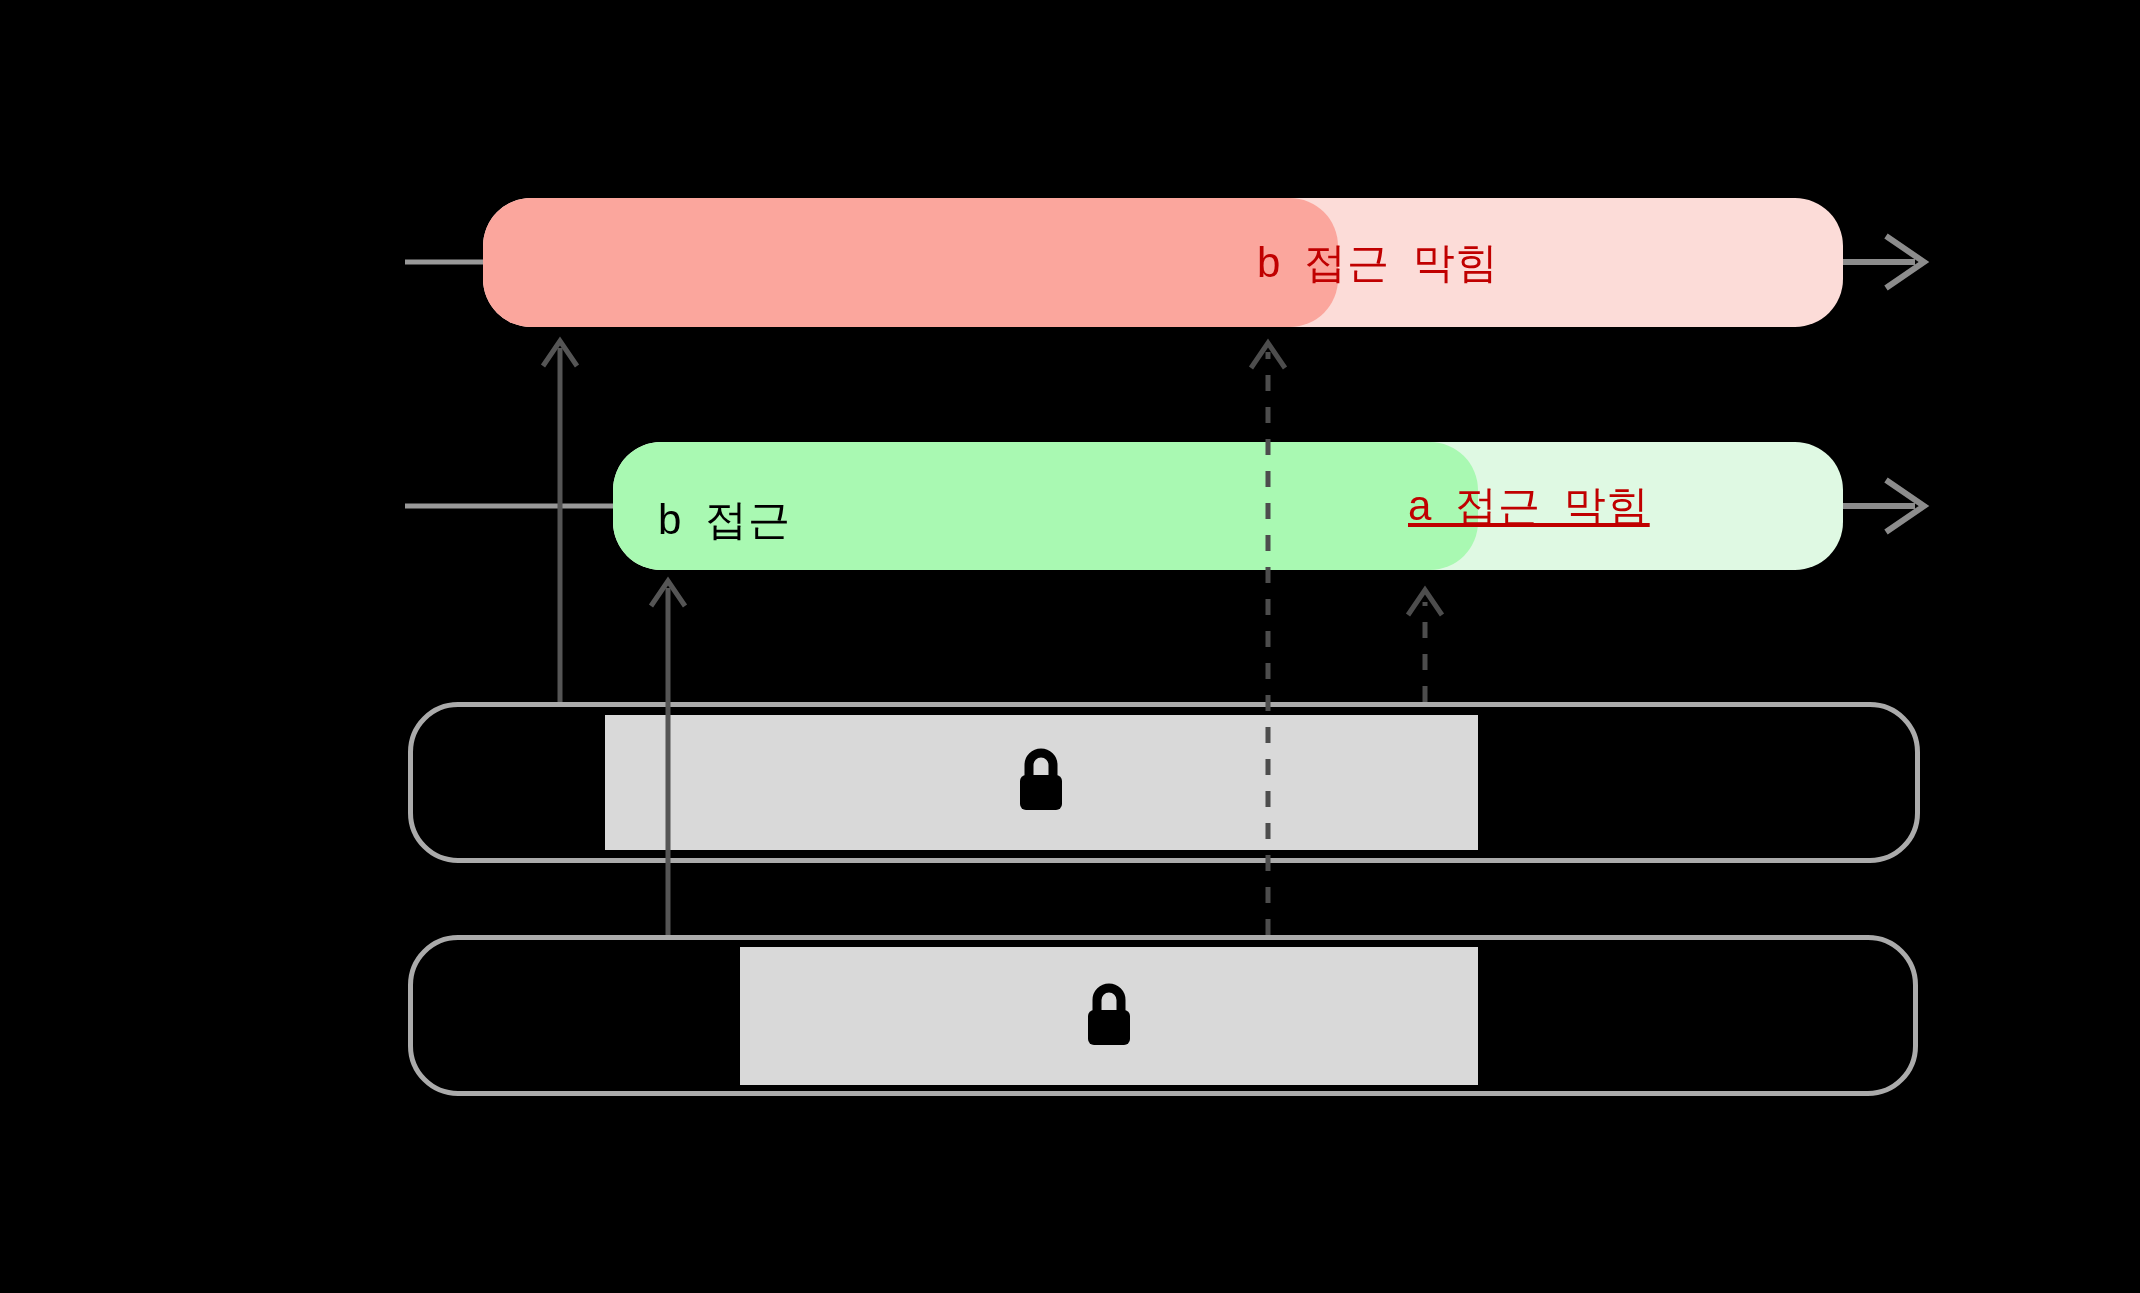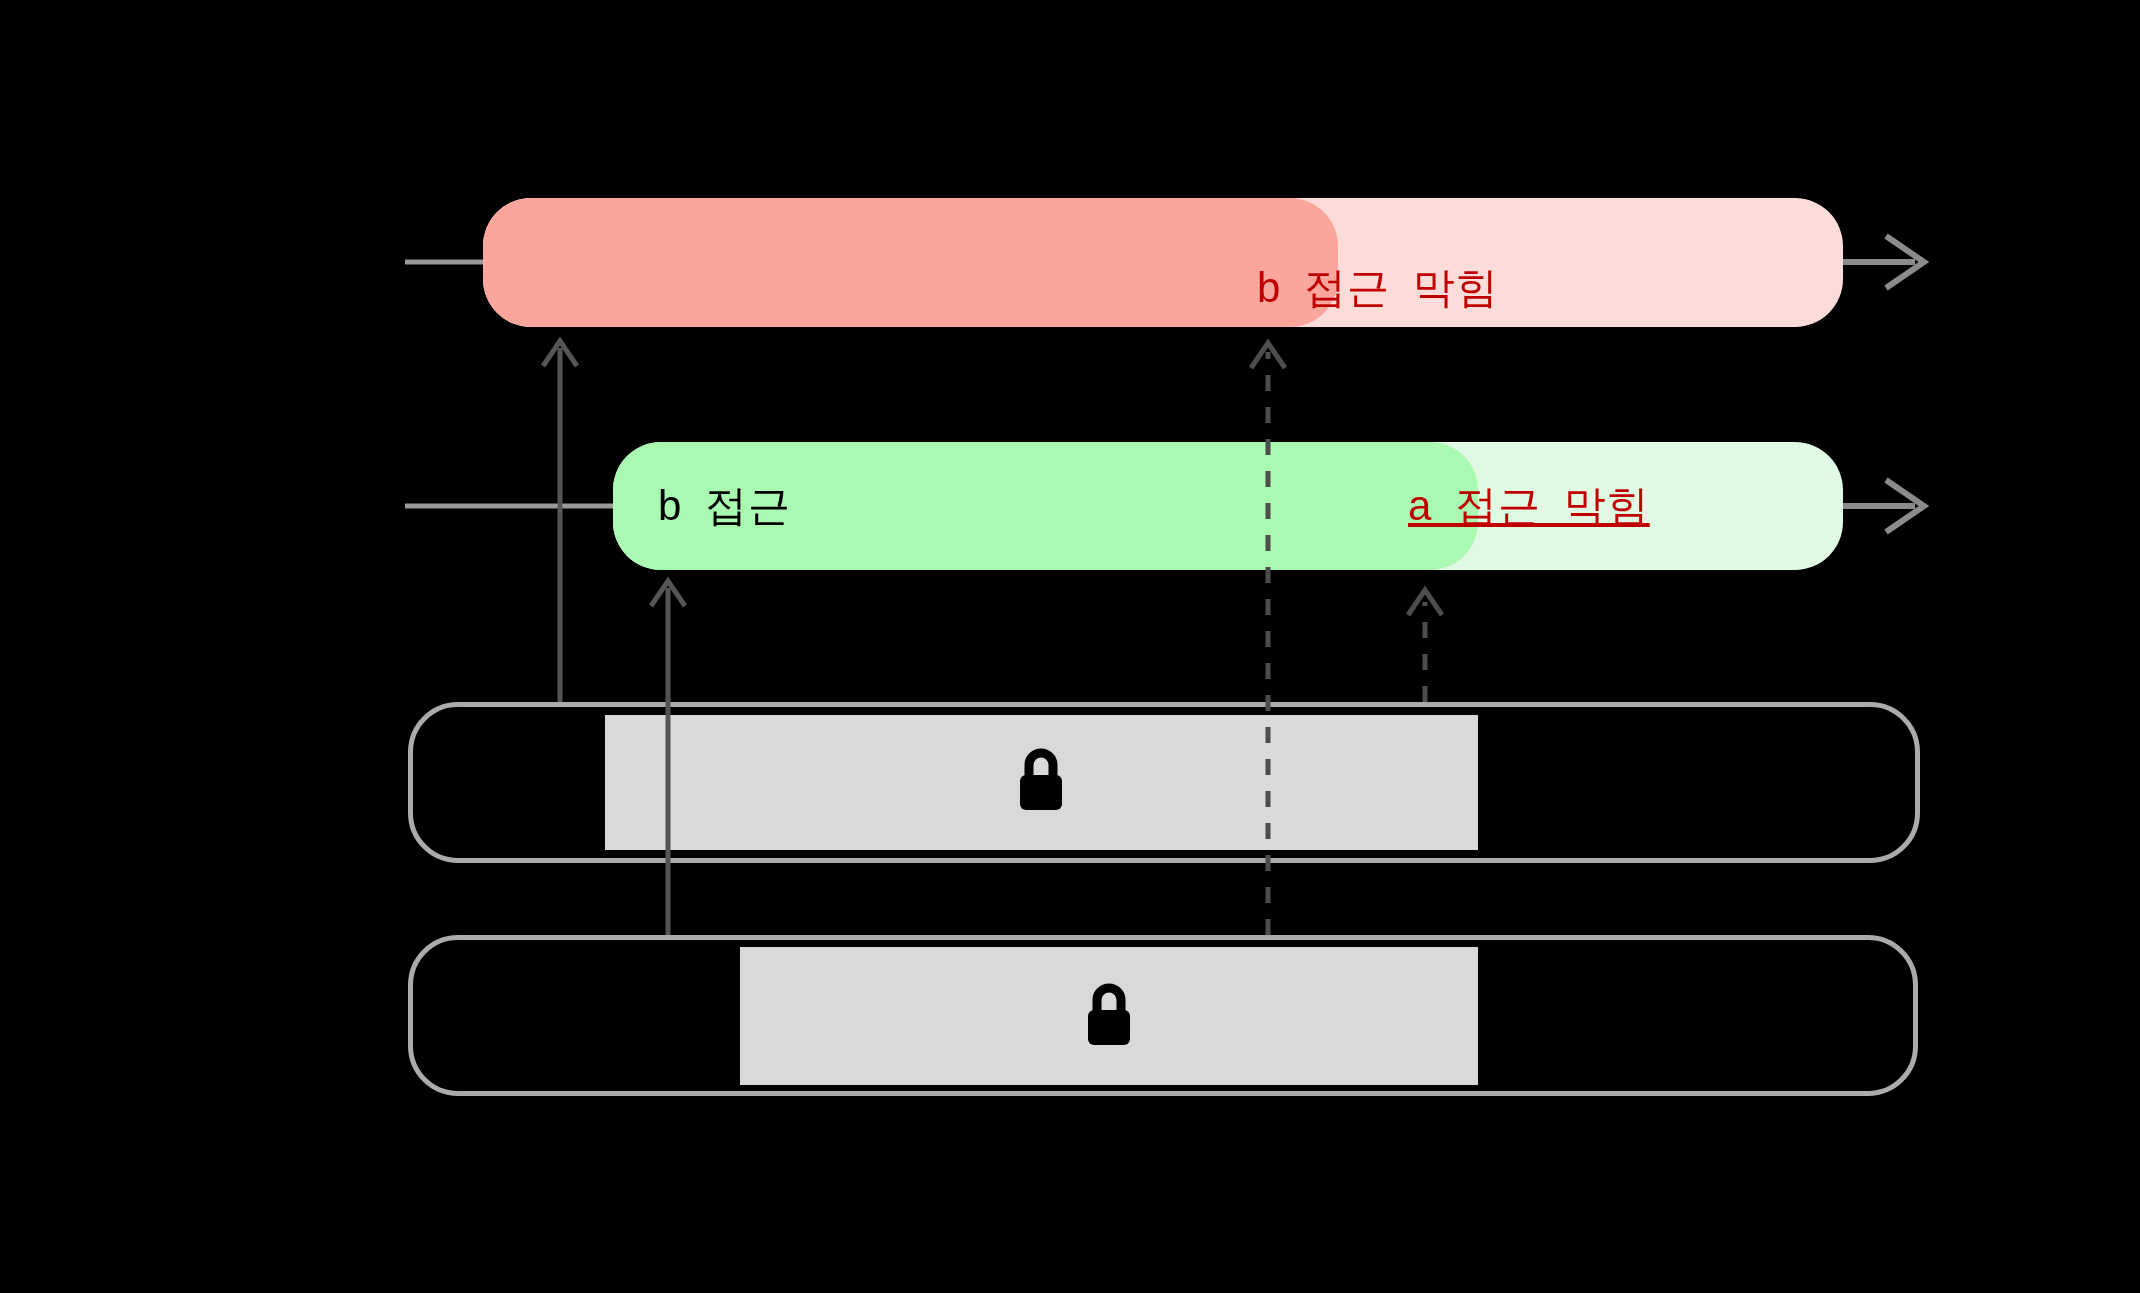--- a/index.html
+++ b/index.html
@@ -30,22 +30,22 @@
     align-items: center;
     height: 129px;
     font-size: 42px;
     letter-spacing: 1px;
     word-spacing: 10px;
     white-space: nowrap;
     color: var(--access-text, #000);
   }
   .bar-label.blocked { color: var(--blocked-text, #C00000); }
   .lbl-a-access  { left: 543px;  top: 198px; }
-  .lbl-a-blocked { left: 1257px; top: 198px; margin-top: 25px; }
-  .lbl-b-access  { left: 658px;  top: 442px; height: 128px; }
+  .lbl-a-blocked { left: 1257px; top: 198px; }
+  .lbl-b-access  { left: 658px;  top: 456px; height: 128px; }
   .lbl-b-blocked { left: 1408px; top: 442px; height: 128px; text-decoration: underline; }
 
   
   .lockbar {
     position: absolute;
     box-sizing: border-box;
     border: 5px solid var(--lock-bar-border, #ABABAB);
     border-radius: 50px;
     background: transparent;
   }

